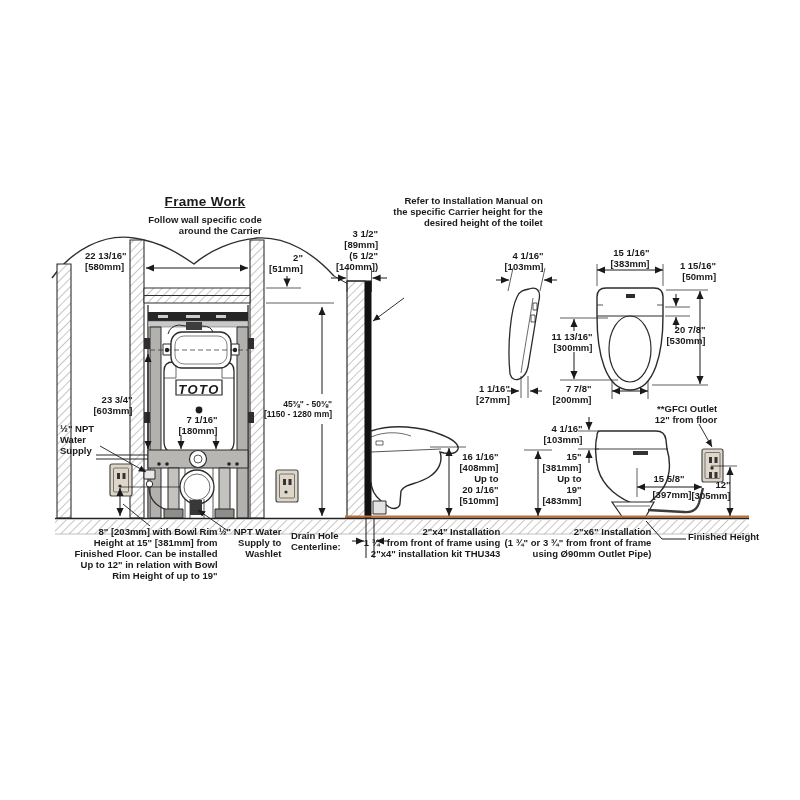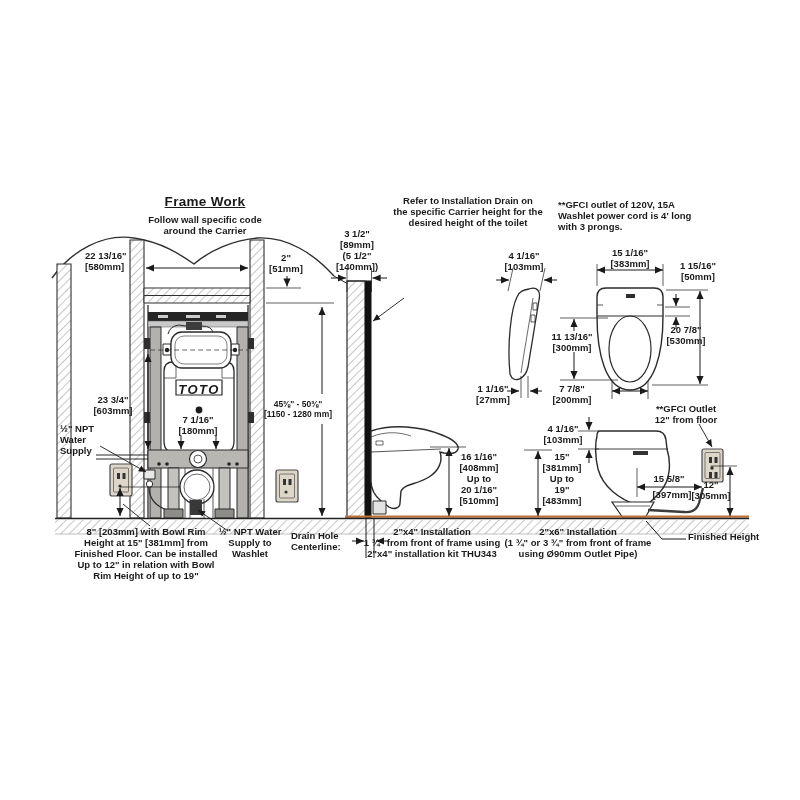--- a/index.html
+++ b/index.html
@@ -1,21 +1,21 @@
 <!DOCTYPE html>
 <html><head>
 <meta charset="utf-8">
 <style>
   html,body{margin:0;padding:0;background:#fff;}
   #stage{position:relative;width:800px;height:800px;background:#ffffff;overflow:hidden;
          font-family:"Liberation Sans",sans-serif;color:#1a1a1a;}
   #art{position:absolute;left:0;top:0;}
   .lbl{position:absolute;font-weight:bold;font-size:9.5px;line-height:11px;
        white-space:pre-line;color:#1a1a1a;}
-  .ctr{transform:translateX(-50%);text-align:center;}
+  .ctr{transform:translateX(-50%);text-align:right;}
   .sm{font-size:8.5px;line-height:10px;}
   .big{font-size:13.5px;text-decoration:underline;letter-spacing:.3px;}
   .und{}
   .brand{font-size:13px;letter-spacing:1.5px;font-style:italic;}
   svg line,svg path,svg rect,svg circle,svg ellipse{vector-effect:non-scaling-stroke;}
 </style>
 </head>
 <body>
 
 <div id="stage">
@@ -247,26 +247,23 @@
 around the Carrier</div>
 
   <div class="lbl" style="left:85px;top:250px">22 13/16"
 [580mm]</div>
   <div class="lbl ctr" style="left:286px;top:252px">2"
 [51mm]</div>
   <div class="lbl ctr" style="left:357px;top:228px">3 1/2"
 [89mm]
 (5 1/2"
 [140mm])</div>
-  <div class="lbl ctr" style="left:468px;top:195px">Refer to Installation Drain on
+  <div class="lbl ctr" style="left:468px;top:195px">Refer to Installation Manual on
 the specific Carrier height for the
 desired height of the toilet</div>
-  <div class="lbl" style="left:558px;top:199px">**GFCI outlet of 120V, 15A
-Washlet power cord is 4' long
-with 3 prongs.</div>
 
   <div class="lbl ctr" style="left:113px;top:394px">23 3/4"
 [603mm]</div>
   <div class="lbl" style="left:60px;top:423px">½" NPT
 Water
 Supply</div>
   <div class="lbl ctr" style="left:198px;top:414px">7 1/16"
 [180mm]</div>
   <div class="lbl ctr sm" style="left:298px;top:399px">45⅜" - 50⅜"
 [1150 - 1280 mm]</div>

